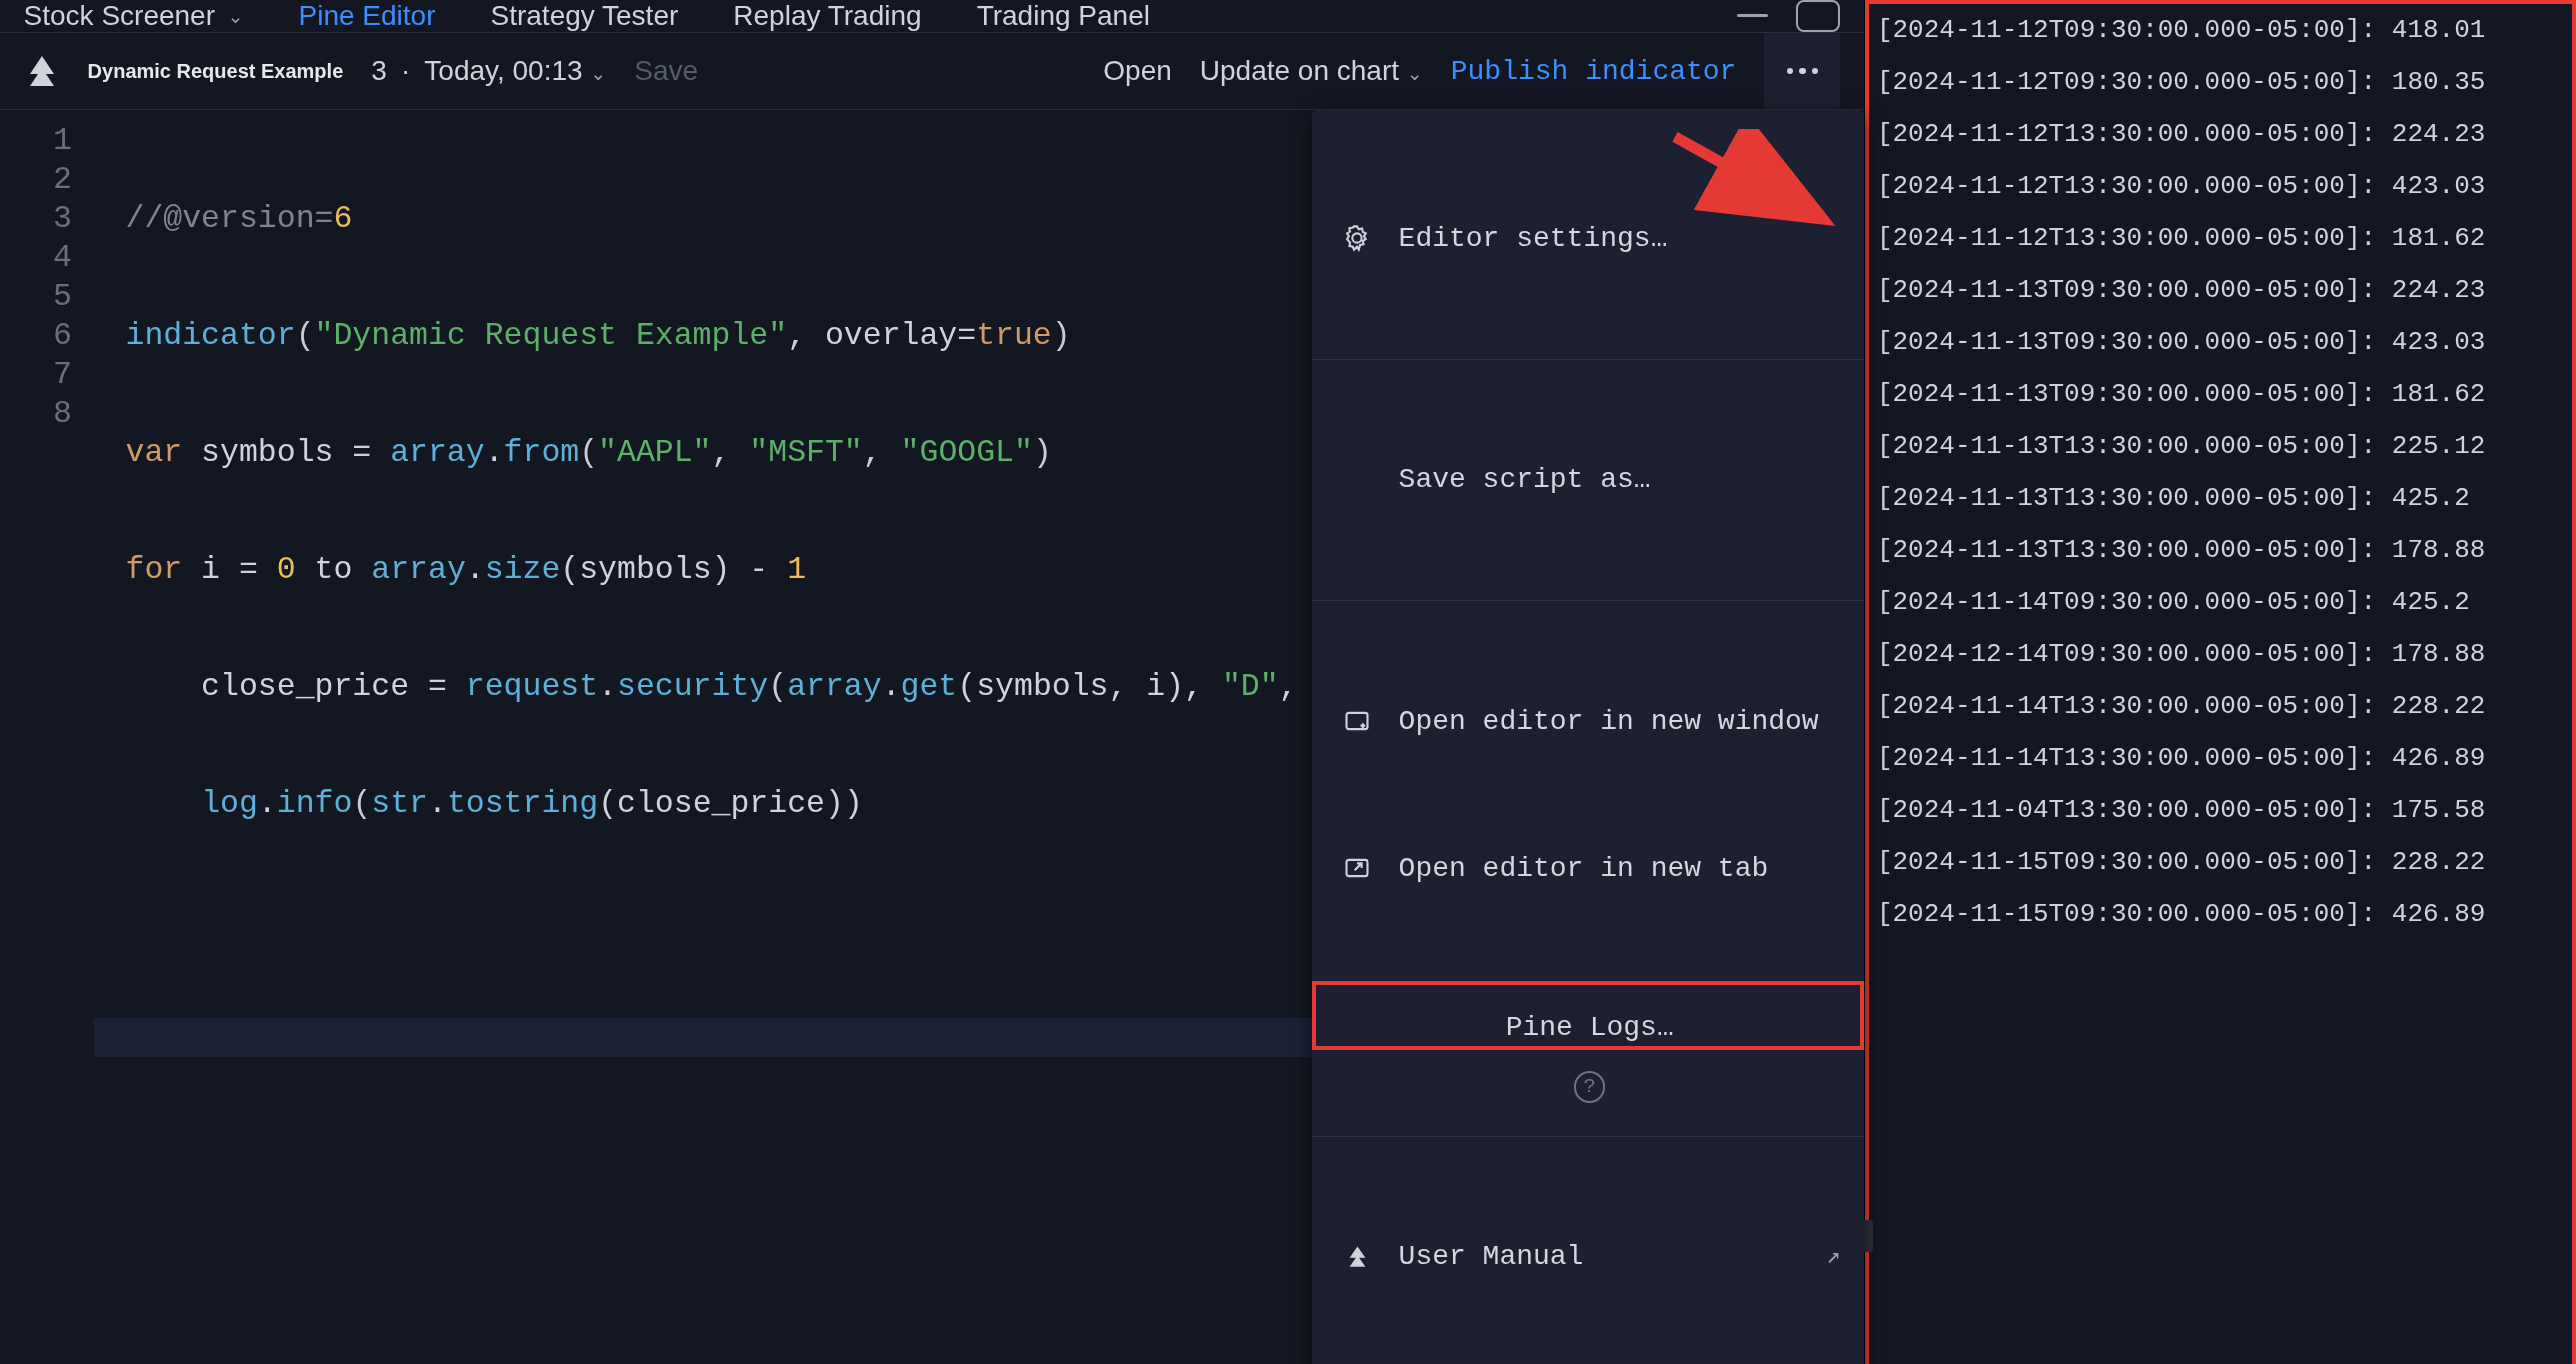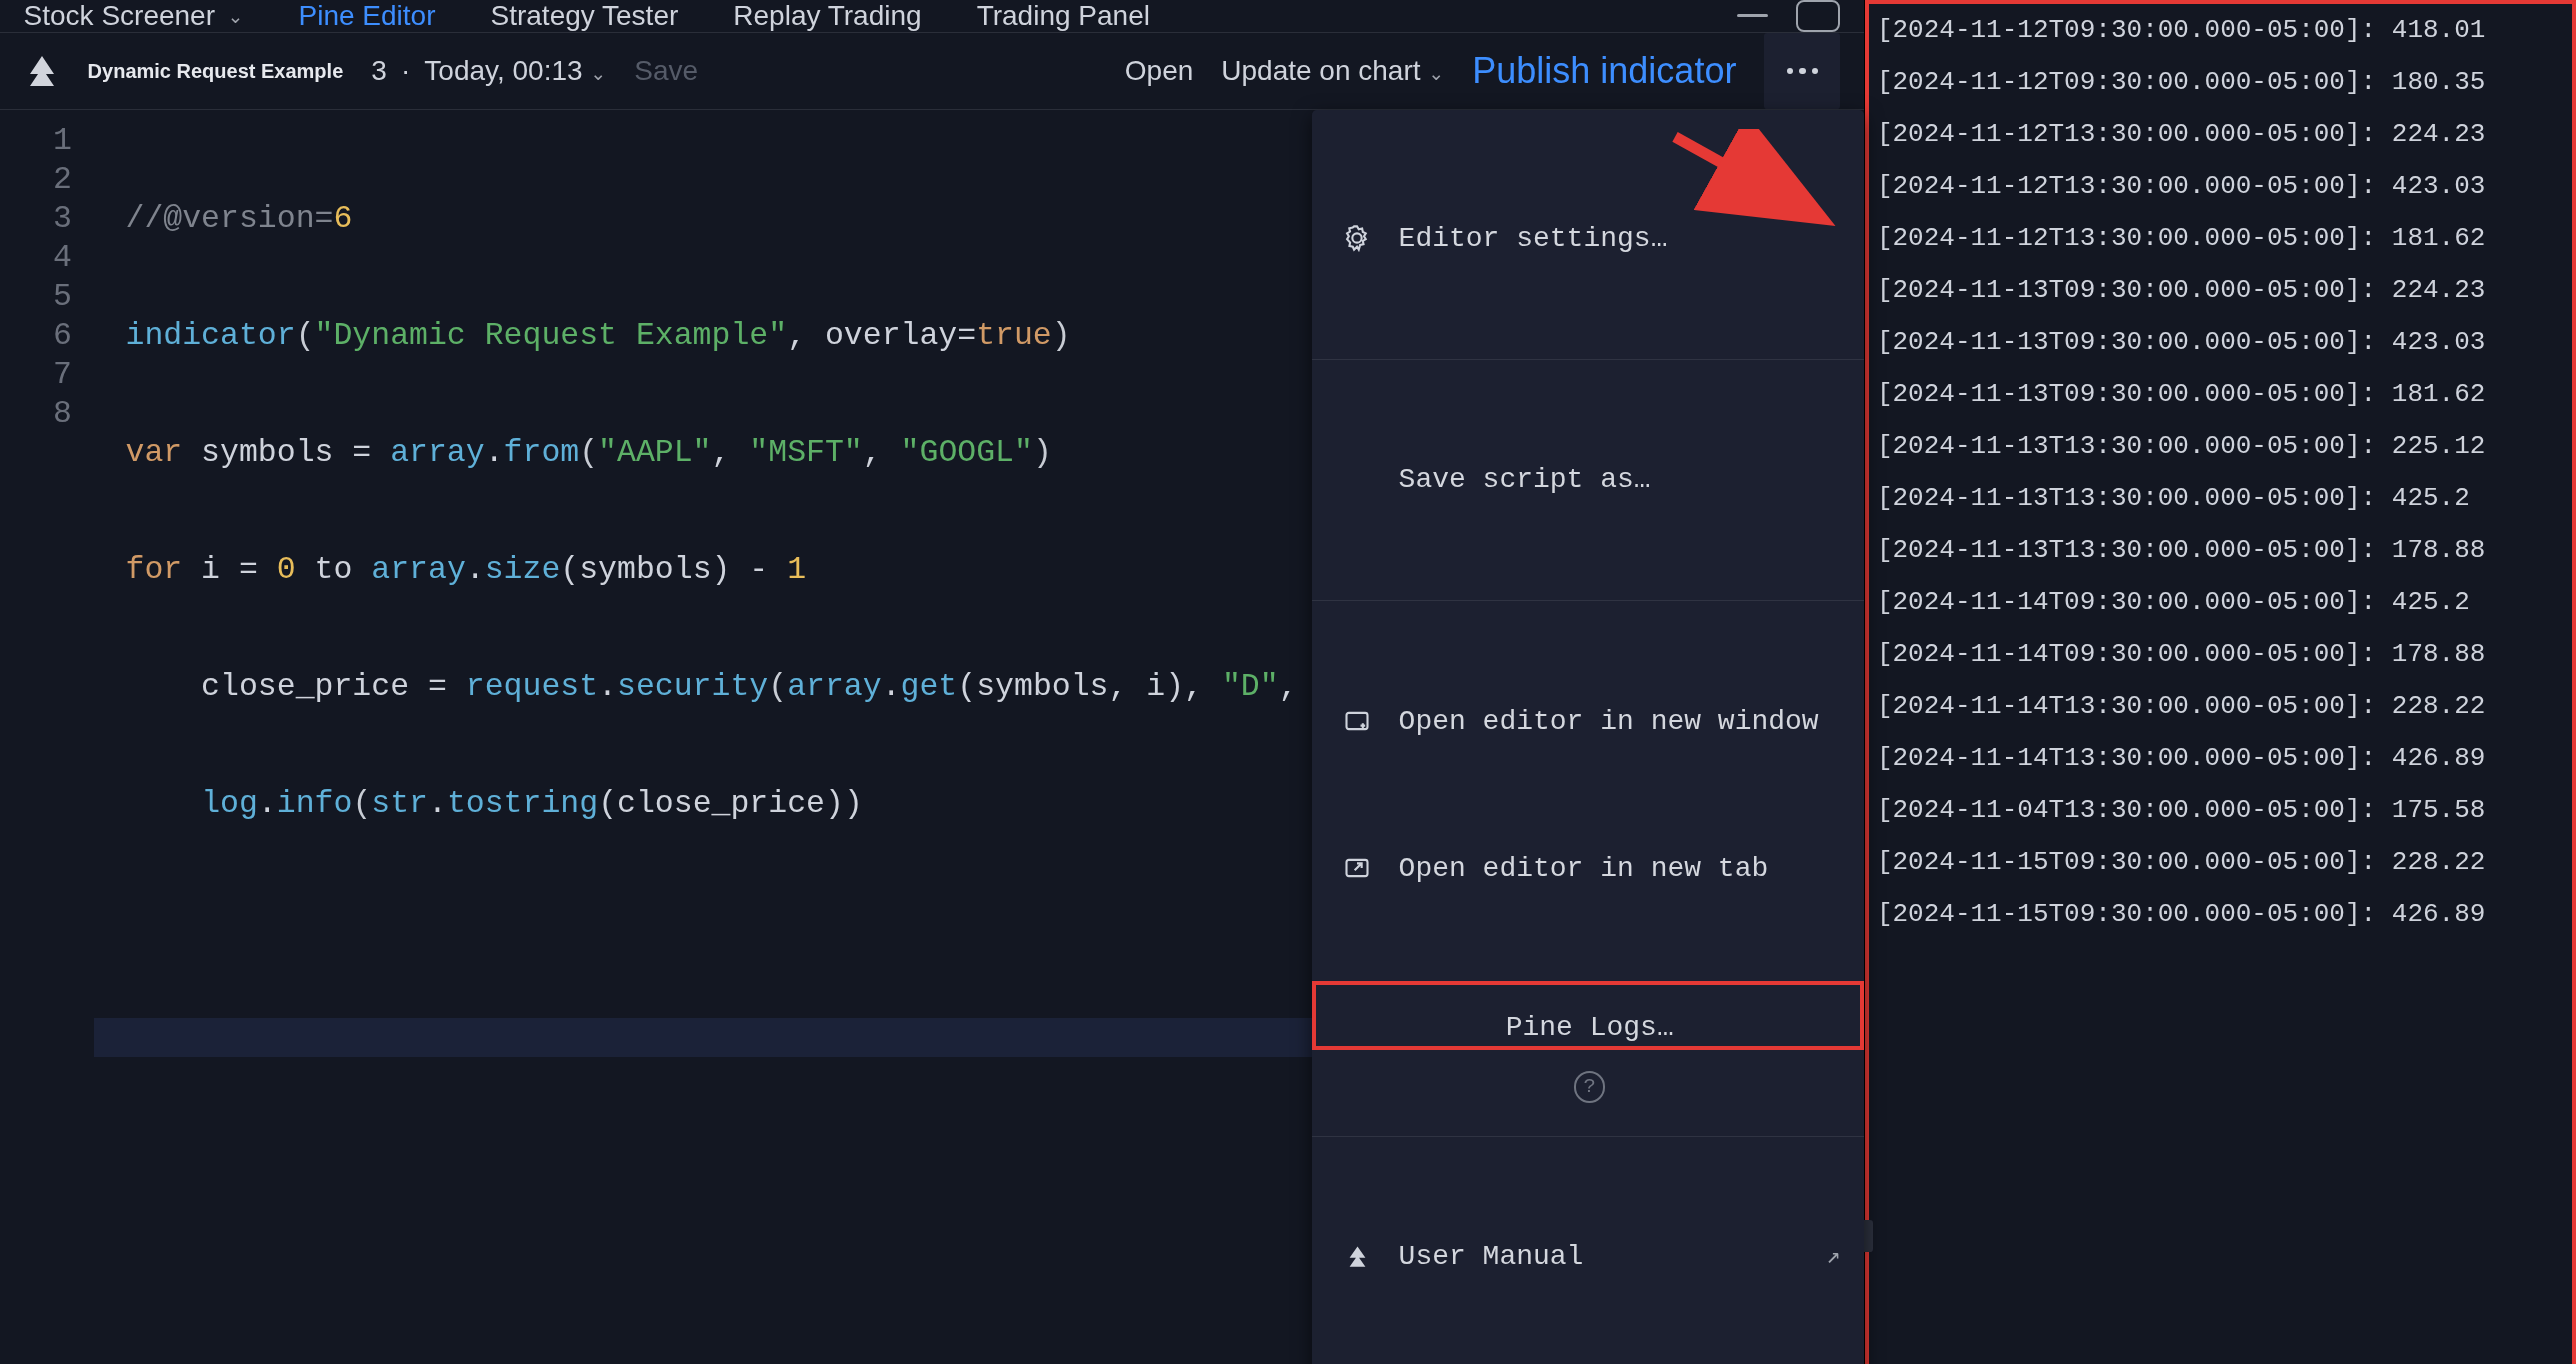--- a/index.html
+++ b/index.html
@@ -39,21 +39,21 @@
   gap:28px;
   border-bottom:0.8px solid #2a2e39;
 }
 .logo-icon { width:36px; height:36px; }
 .script-title { font-size:20px; font-weight:700; color:#e7e9ee; }
 .meta-text { font-size:28px; color:#cfd3dc; }
 .meta-sep { margin:0 6.3px; }
 .disabled { color:#555b68;}
 .tb-spacer { flex:1; }
 .tb-link { font-size:28px; color:#cfd3dc; }
-.tb-publish { font-size:36px; color:#3d8eff; }
+.tb-publish { font-size:28px; color:#3d8eff;font-family:Liberation Mono, monospace; }
 .more-btn { width:76px; height:76px; display:flex; align-items:center; justify-content:center; background:#1c2030; border-radius:3.1px;}
 .dots { display:flex; gap:6.3px;}
 .dot { width:6.3px; height:6.3px; border-radius:50%; background:#cfd3dc;}
 
 .code-wrap { position:relative; flex:0 0 834px; display:flex; }
 .gutter { width:94px; text-align:right; padding-top:11px; color:#6a6f7b; font-family:"Courier New",monospace; font-size:31.5px; line-height:39px;}
 .gutter div { padding-right:22px;}
 .code-body { flex:1; padding-top:11px; font-family:"Courier New",monospace; font-size:31.5px; line-height:39px; white-space:pre; position:relative;}
 .code-line { height:39px; padding-left:31.5px;}
 .code-line.current { background:#1b2238;}
@@ -246,21 +246,21 @@
       <div>[2024-11-12T13:30:00.000-05:00]: 224.23</div>
       <div>[2024-11-12T13:30:00.000-05:00]: 423.03</div>
       <div>[2024-11-12T13:30:00.000-05:00]: 181.62</div>
       <div>[2024-11-13T09:30:00.000-05:00]: 224.23</div>
       <div>[2024-11-13T09:30:00.000-05:00]: 423.03</div>
       <div>[2024-11-13T09:30:00.000-05:00]: 181.62</div>
       <div>[2024-11-13T13:30:00.000-05:00]: 225.12</div>
       <div>[2024-11-13T13:30:00.000-05:00]: 425.2</div>
       <div>[2024-11-13T13:30:00.000-05:00]: 178.88</div>
       <div>[2024-11-14T09:30:00.000-05:00]: 425.2</div>
-      <div>[2024-11-14T09:30:00.000-05:00]: 178.88</div>
+      <div>[2024-12-14T09:30:00.000-05:00]: 178.88</div>
       <div>[2024-11-14T13:30:00.000-05:00]: 228.22</div>
       <div>[2024-11-14T13:30:00.000-05:00]: 426.89</div>
       <div>[2024-11-04T13:30:00.000-05:00]: 175.58</div>
       <div>[2024-11-15T09:30:00.000-05:00]: 228.22</div>
       <div>[2024-11-15T09:30:00.000-05:00]: 426.89</div>
     </div>
 </div>
 
 <div class="divider-handle">›</div>
 

